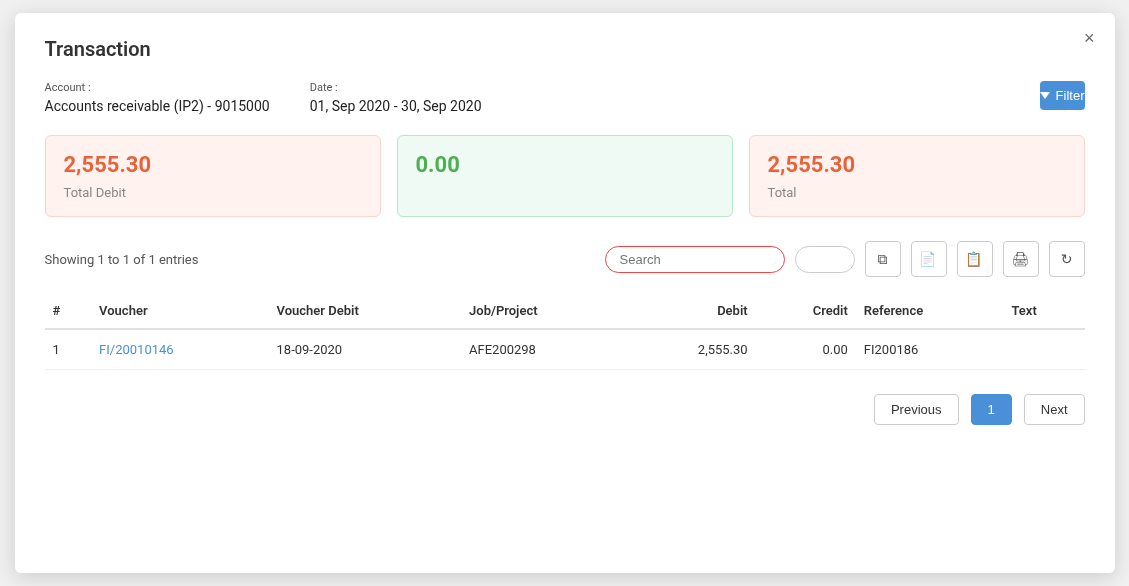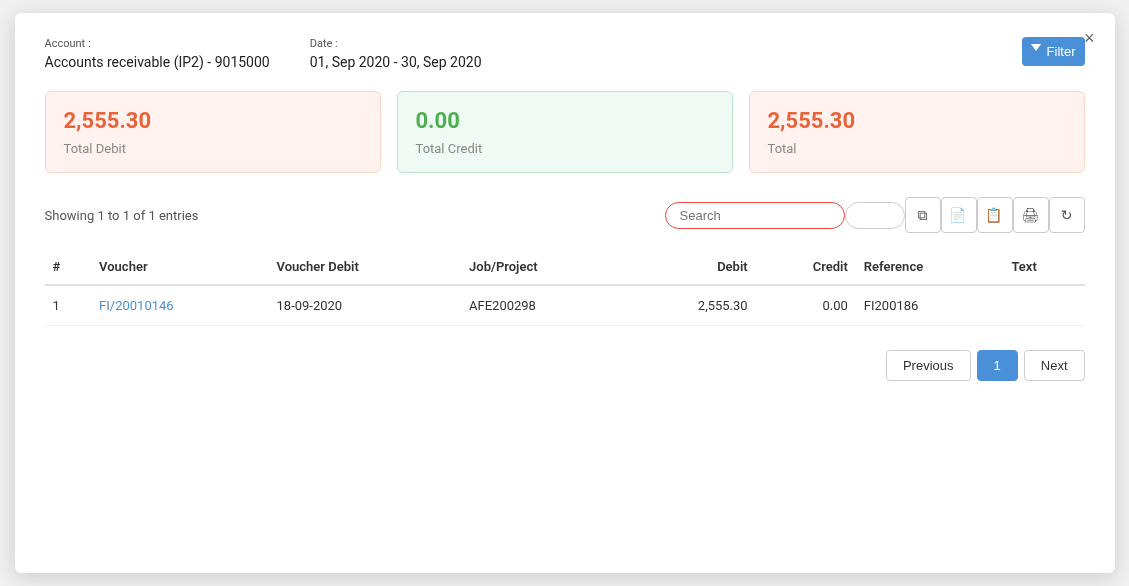--- a/index.html
+++ b/index.html
@@ -53,24 +53,25 @@
       font-size: 14px;
       font-weight: 400;
       color: #222;
     }
     .filter-btn {
       margin-left: auto;
       background: #4a90d9;
       color: #fff;
       border: none;
       border-radius: 4px;
-      padding: 7px 9px;
-      font-size: 13px;
-      cursor: pointer;
-      display: flex;
+      padding: 7px 0;
+      font-size: 13px;
+      cursor: pointer;
+      display: flex;
+      align-items: center;
       gap: 6px;
     }
     .filter-btn .filter-icon {
       display: inline-block;
       width: 0;
       height: 0;
       border-left: 5px solid transparent;
       border-right: 5px solid transparent;
       border-top: 7px solid #fff;
     }
@@ -106,20 +107,21 @@
     .card.total .amount { color: #e8633a; }
     .card .label {
       font-size: 13px;
       color: #888;
       margin-top: 8px;
     }
     .toolbar-row {
       display: flex;
       align-items: center;
       margin-bottom: 16px;
+      gap: 10px;
     }
     .showing-text {
       font-size: 13px;
       color: #555;
       flex: 1;
     }
     .search-input {
       border: 1px solid #ef4444;
       border-radius: 20px;
       padding: 5px 14px;
@@ -174,21 +176,21 @@
     tbody td.right { text-align: right; }
     .link {
       color: #4a90d9;
       text-decoration: none;
       cursor: pointer;
     }
     .pagination {
       display: flex;
       justify-content: flex-end;
       align-items: center;
-      gap: 6px;
+      gap: 12px;
       margin-top: 24px;
     }
     .page-btn {
       padding: 7px 16px;
       border: 1px solid #ccc;
       border-radius: 4px;
       background: #fff;
       font-size: 13px;
       cursor: pointer;
       color: #333;
@@ -196,20 +198,21 @@
     .page-btn.active {
       background: #4a90d9;
       color: #fff;
       border-color: #4a90d9;
     }
   </style>
 </head>
 <body>
 
 <div class="modal">
+  <h2 class="modal-title">Transaction</h2>
   <button class="close-btn">×</button>
 
   <div class="meta-row">
     <div class="meta-item">
       <label>Account :</label>
       <span class="value">Accounts receivable (IP2) - 9015000</span>
     </div>
     <div class="meta-item">
       <label>Date :</label>
       <span class="value">01, Sep 2020 - 30, Sep 2020</span>
@@ -220,21 +223,20 @@
     </button>
   </div>
 
   <div class="summary-cards">
     <div class="card debit">
       <div class="amount">2,555.30</div>
       <div class="label">Total Debit</div>
     </div>
     <div class="card credit">
       <div class="amount">0.00</div>
-      <div class="label">Total Credit</div>
     </div>
     <div class="card total">
       <div class="amount">2,555.30</div>
       <div class="label">Total</div>
     </div>
   </div>
 
   <div class="toolbar-row">
     <span class="showing-text">Showing 1 to 1 of 1 entries</span>
     <input class="search-input" type="text" placeholder="Search" style="">

